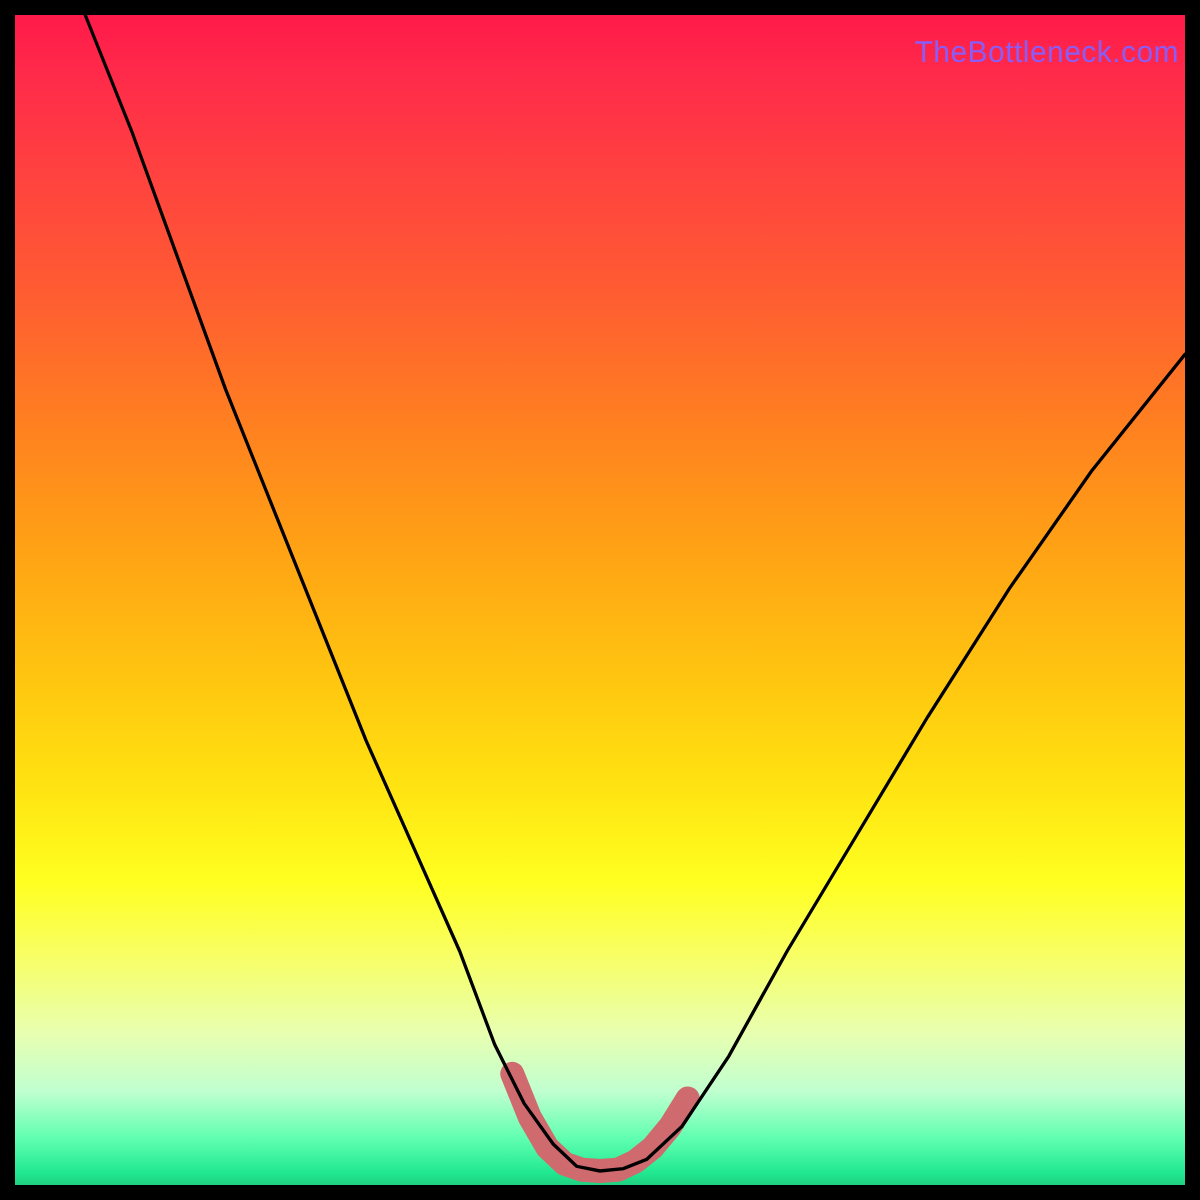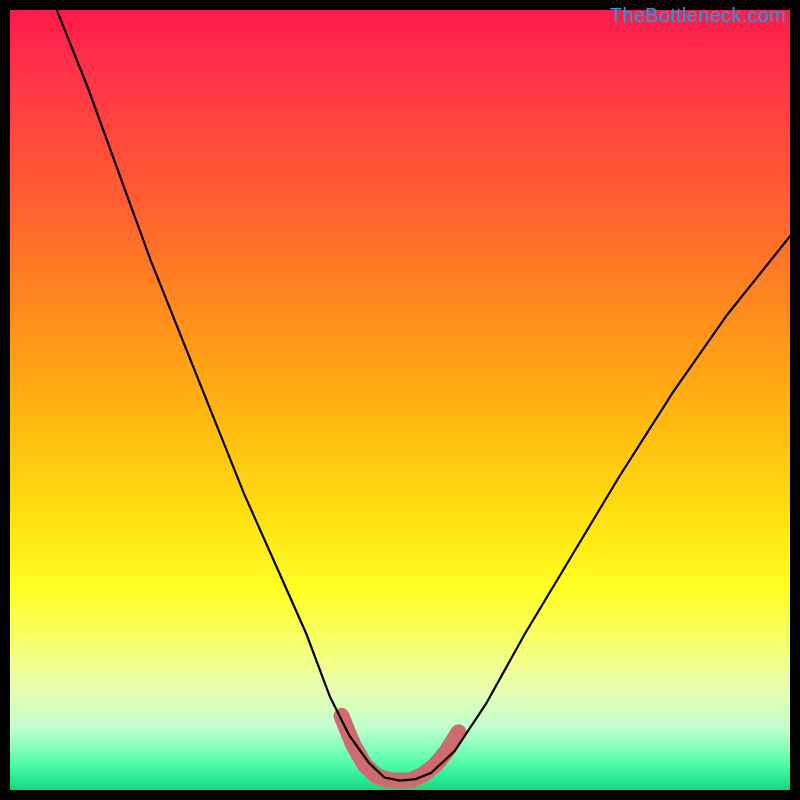--- a/index.html
+++ b/index.html
@@ -30,26 +30,26 @@
       #f8ff60 80%,
       #e8ffb0 87%,
       #c0ffd0 92%,
       #60ffb0 96%,
       #20e890 99%,
       #20d080 100%
     );
   }
   .watermark {
     position: absolute;
-    top: 4px;
+    top: 24px;
     right: 14px;
     font-family: Arial, Helvetica, sans-serif;
     font-size: 20px;
     font-weight: 500;
-    color: #0ea5e9;
+    color: #8b5cf6;
     letter-spacing: 0.3px;
     z-index: 5;
   }
   svg.curve {
     position: absolute;
     left: 10px;
     top: 10px;
     width: 780px;
     height: 780px;
     z-index: 3;

